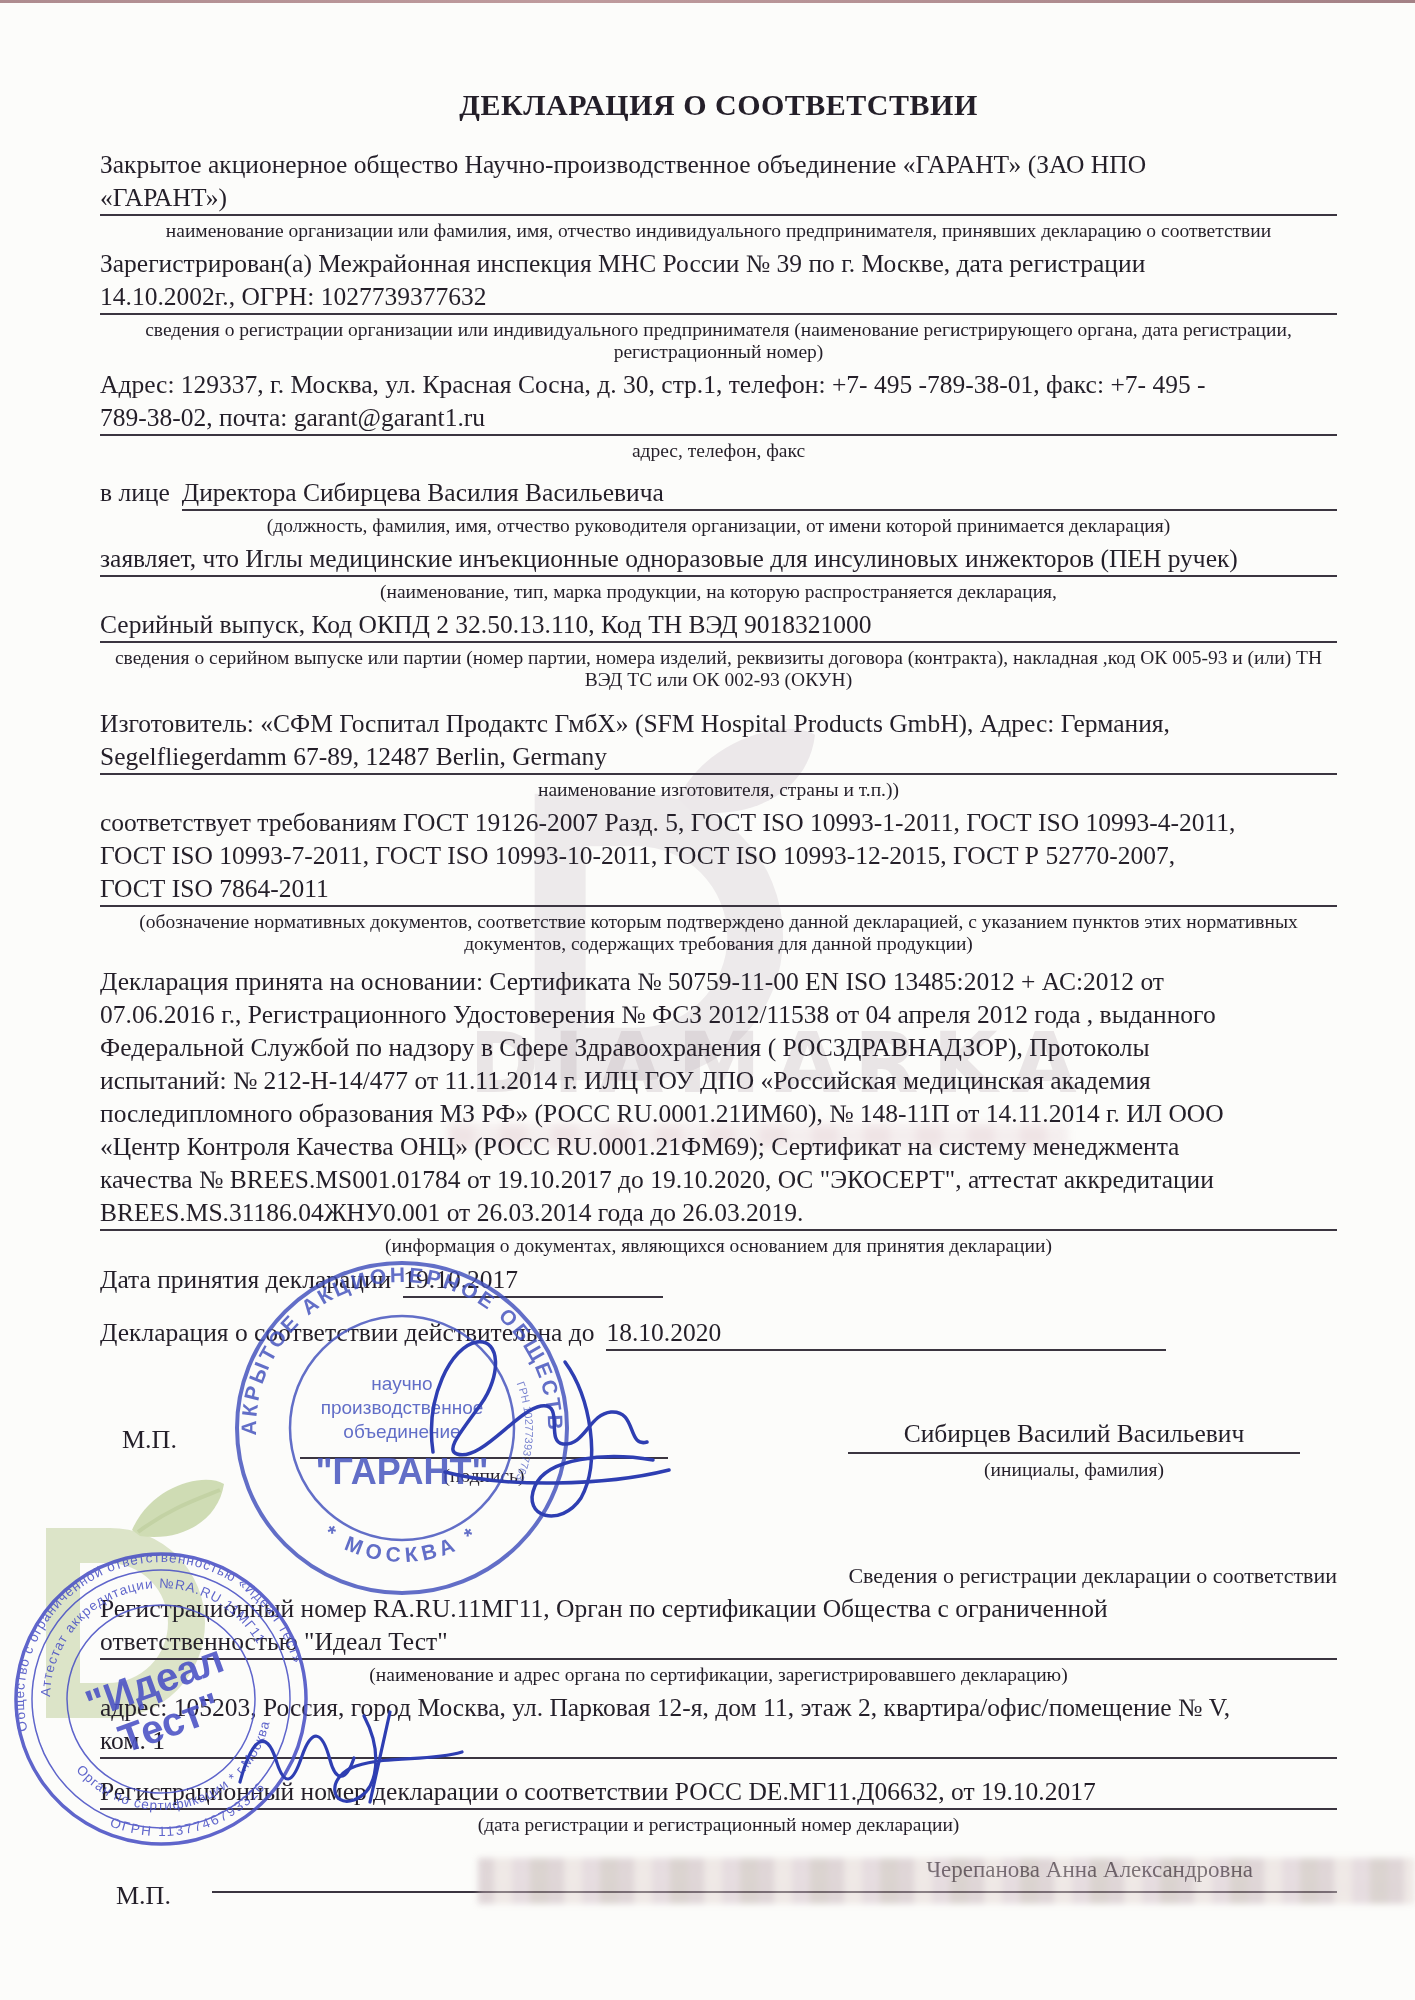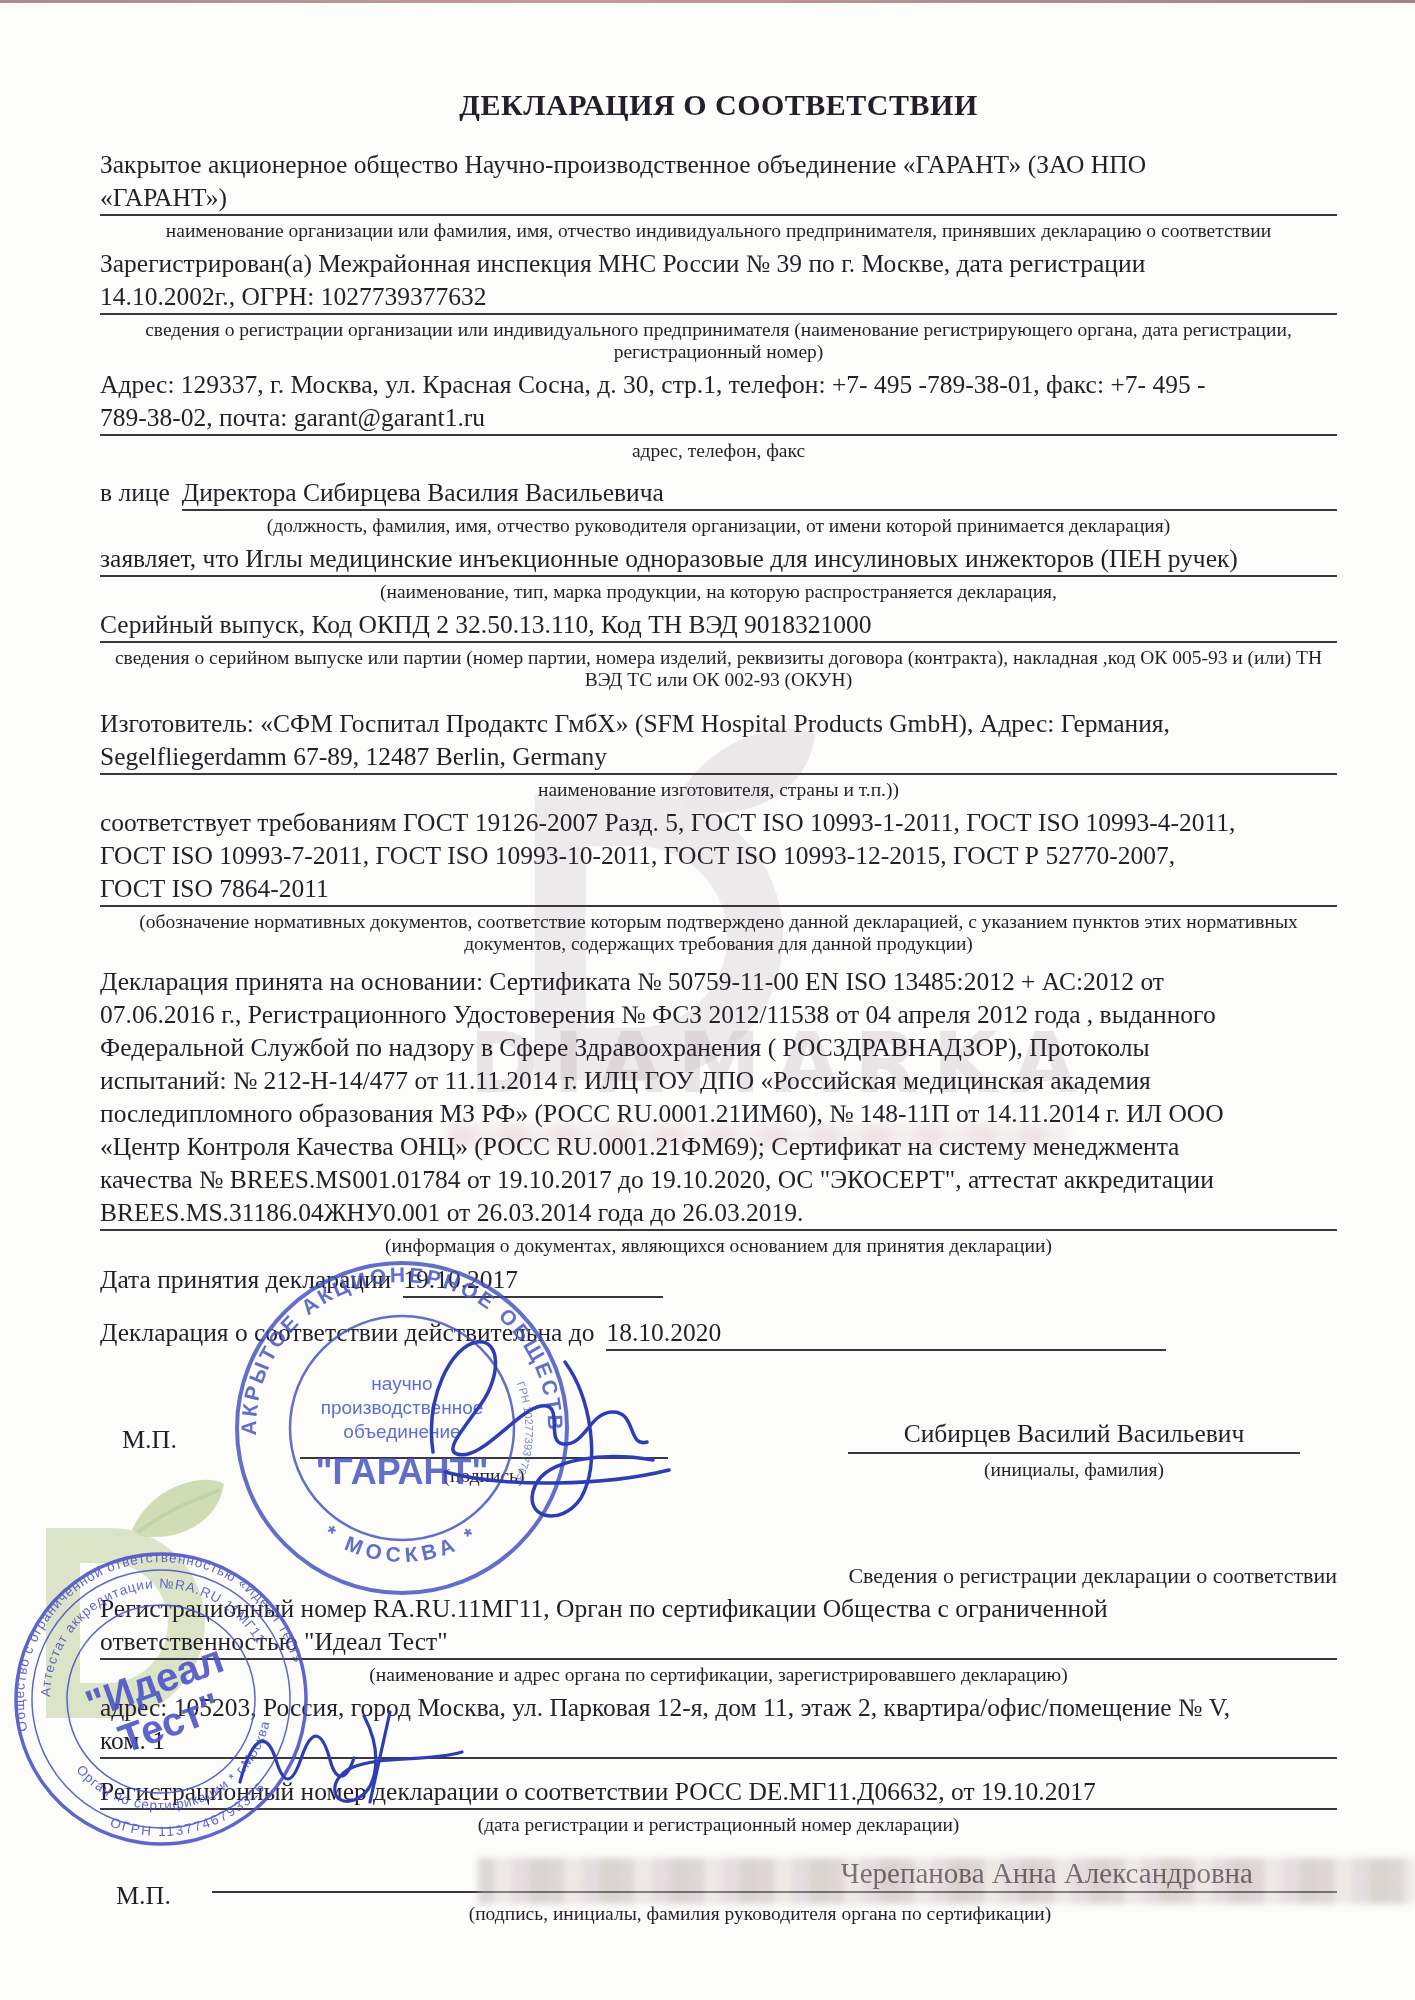--- a/index.html
+++ b/index.html
@@ -41,21 +41,21 @@
   .mp1 { position:absolute; left:22px; top:58px; font-size:26px; }
   .sline { position:absolute; left:200px; top:0; width:368px; height:92px; border-bottom:2px solid #3b3540; }
   .scap { position:absolute; left:200px; top:98px; width:368px; text-align:center; font-size:19.5px; }
   .nblock { position:absolute; left:748px; top:0; width:452px; }
   .nname { text-align:center; font-size:25.5px; padding:52px 0 3px 0; border-bottom:2px solid #3b3540; }
   .ncap { text-align:center; font-size:19.5px; margin-top:5px; }
 
   .sigarea2 { position:relative; height:96px; margin-top:4px; }
   .mp2 { position:absolute; left:16px; top:40px; font-size:26px; }
   .line2 { position:absolute; left:112px; top:0; width:1125px; height:52px; border-bottom:2px solid #3b3540; }
-  .name2 { position:absolute; right:84px; top:16px; font-size:29px; }
+  .name2 { position:absolute; right:84px; top:16px; font-size:23px; }
   .cap2 { position:absolute; left:160px; top:62px; width:1000px; text-align:center; font-size:19.5px; }
 
   
   .over { position:absolute; inset:0; z-index:2; pointer-events:none; }
   .stamp1 { position:absolute; left:228px; top:1254px; width:348px; height:348px; opacity:.82; }
   .stamp2 { position:absolute; left:8px; top:1546px; width:306px; height:306px; opacity:.88; transform:rotate(-14deg); }
   .sig1 { position:absolute; left:385px; top:1302px; width:300px; height:230px; }
   .sig2 { position:absolute; left:222px; top:1698px; width:260px; height:120px; }
   .mosaic { position:absolute; left:478px; top:1858px; width:937px; height:46px;
     background:
@@ -171,21 +171,20 @@
       <span class="ln">адрес: 105203, Россия, город Москва, ул. Парковая 12-я, дом 11, этаж 2, квартира/офис/помещение № V,</span>
       <span class="ln">ком. 1</span>
     </div>
     <div class="fld mt16">Регистрационный номер декларации о соответствии РОСС DE.МГ11.Д06632, от 19.10.2017</div>
     <div class="cap">(дата регистрации и регистрационный номер декларации)</div>
 
     <div class="sigarea2">
       <span class="mp2">М.П.</span>
       <span class="line2"></span>
       <span class="name2">Черепанова Анна Александровна</span>
-      <span class="cap2">(подпись, инициалы, фамилия руководителя органа по сертификации)</span>
     </div>
   </div>
 
   <div class="over">
     <svg class="stamp1" viewBox="0 0 348 348">
       <g fill="none" stroke="#4150bd">
         <circle cx="174" cy="174" r="165" stroke-width="4"></circle>
         <circle cx="174" cy="174" r="112" stroke-width="2.5"></circle>
       </g>
       <defs>

